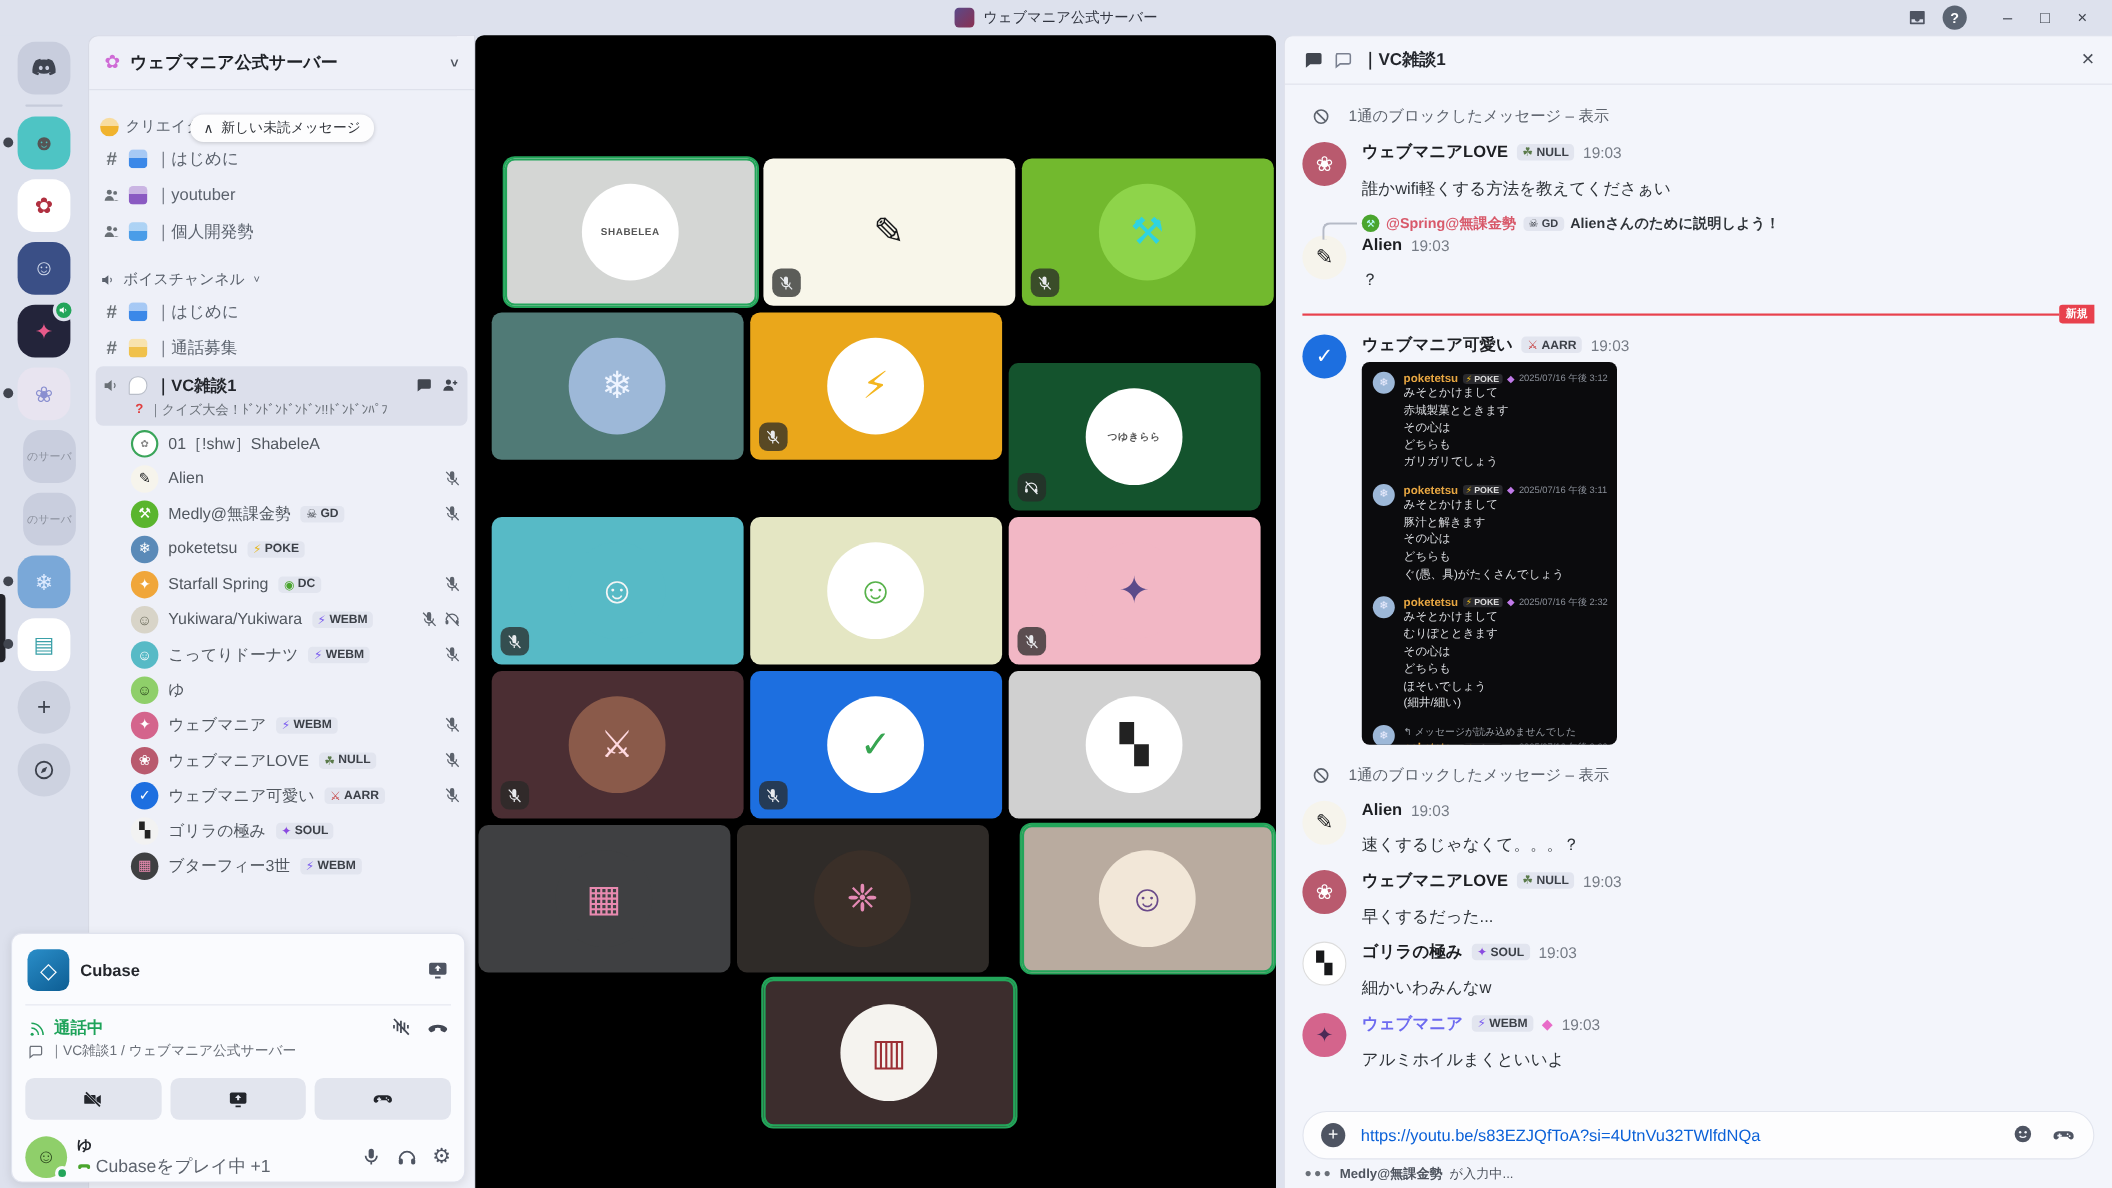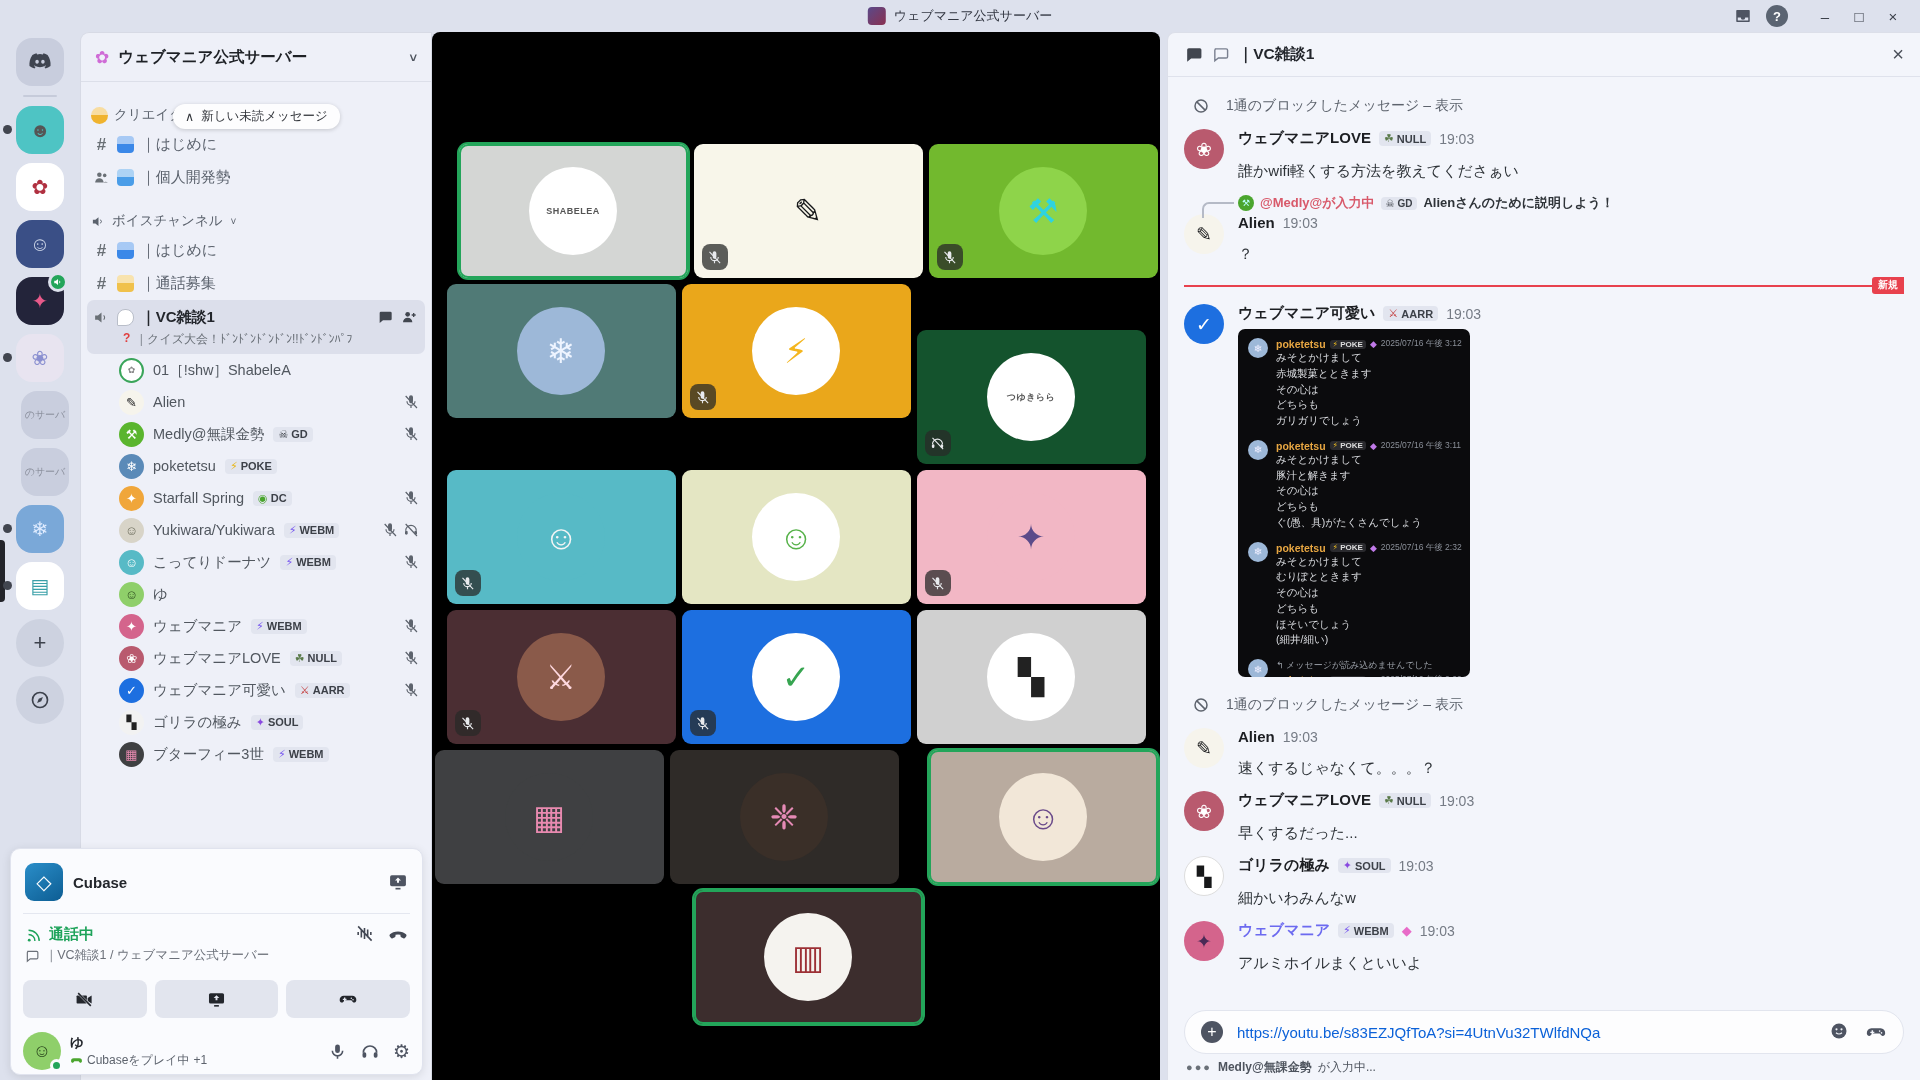--- a/index.html
+++ b/index.html
@@ -72,21 +72,21 @@
   .call-line1 { display:flex; align-items:center; gap:7px; }
   .call-status { color:#1ea35a; font-weight:bold; font-size:15px; }
   .call-icons { margin-left:auto; display:flex; gap:14px; color:#434854; }
   .call-line2 { display:flex; align-items:center; gap:6px; margin-top:3px; color:#6b7079; font-size:12.5px; }
   .btnrow { display:flex; gap:8px; margin-top:12px; }
   .vbtn { flex:1; height:38px; border-radius:8px; background:#e2e5ee; display:flex; align-items:center; justify-content:center; color:#23262c; }
   .user-row { display:flex; align-items:center; gap:9px; margin-top:14px; }
   .u-av { width:38px; height:38px; border-radius:50%; background:#8fcf6a; position:relative; display:flex; align-items:center; justify-content:center; font-size:18px; color:#2d4a1f; }
   .u-dot { position:absolute; right:-2px; bottom:-2px; width:13px; height:13px; border-radius:50%; background:#23a55a; border:3px solid #fafbfe; }
   .u-name { font-size:13.5px; font-weight:bold; color:#23262c; }
-  .u-status { font-size:12px; color:#5d636d; display:flex; align-items:center; gap:4px; }
+  .u-status { font-size:16px; color:#5d636d; display:flex; align-items:center; gap:4px; }
   .u-icons { margin-left:auto; display:flex; gap:13px; color:#4e5462; align-items:center; }
   .gear-glyph { font-size:19px; }
 
   
   .stage { width:728px; background:#000; border-radius:8px 8px 0 0; margin-right:7px; padding-top:112px; }
   .tilerow { display:flex; justify-content:center; gap:6px; margin-bottom:6px; }
   .tile { width:229px; height:134px; border-radius:9px; position:relative; display:flex; align-items:center; justify-content:center; }
   .tile.speaking { box-shadow:0 0 0 2px #23a55a inset, 0 0 0 2px #23a55a;margin-left:24px; }
   .t-av { width:88px; height:88px; border-radius:50%; display:flex; align-items:center; justify-content:center; font-size:34px; }
   .t-av.txt { font-size:9px; letter-spacing:.5px; color:#555; font-weight:bold; }
@@ -238,20 +238,32 @@
       </div>
       <div class="row">
         <span class="typeicon">
           <svg viewBox="0 0 24 24" width="17" height="17">
               <circle cx="9" cy="8" r="3.2" fill="currentColor"></circle>
               <path fill="currentColor" d="M3 19a6 6 0 0 1 12 0z"></path>
               <circle cx="16.5" cy="9" r="2.5" fill="currentColor"></circle>
               <path fill="currentColor" d="M14.5 19a7 7 0 0 1 6.5 0z"></path>
             </svg>
         </span>
+        <span class="emoji em-clap"></span>
+        <span>｜youtuber</span>
+      </div>
+      <div class="row">
+        <span class="typeicon">
+          <svg viewBox="0 0 24 24" width="17" height="17">
+              <circle cx="9" cy="8" r="3.2" fill="currentColor"></circle>
+              <path fill="currentColor" d="M3 19a6 6 0 0 1 12 0z"></path>
+              <circle cx="16.5" cy="9" r="2.5" fill="currentColor"></circle>
+              <path fill="currentColor" d="M14.5 19a7 7 0 0 1 6.5 0z"></path>
+            </svg>
+        </span>
         <span class="emoji em-pc"></span>
         <span>｜個人開発勢</span>
       </div>
 
       <div class="cat">
         <span class="typeicon">
           <svg viewBox="0 0 24 24" width="15" height="15">
               <path fill="currentColor" d="M3 9v6h4l5 4V5L7 9H3z"></path>
               <path fill="none" stroke="currentColor" stroke-width="1.6" d="M15 9a4 4 0 0 1 0 6"></path>
             </svg>
@@ -707,21 +719,21 @@
               </span>
             <span class="m-time">19:03</span>
           </div>
           <div class="m-content">誰かwifi軽くする方法を教えてくださぁい</div>
         </div>
       </div>
 
       <div>
         <div class="replyline" style="margin-left:54px">
           <span class="r-av">⚒</span>
-          <span class="mention">@Medly@が入力中</span>
+          <span class="mention">@Spring@無課金勢</span>
           <span class="badge" style="font-size:10px">
               <span class="skull">☠</span>
               <span>GD</span>
             </span>
           <span class="r-text">Alienさんのために説明しよう！</span>
         </div>
         <div class="msg">
           <div class="c-av av-alien">✎</div>
           <div>
             <div class="m-head">

